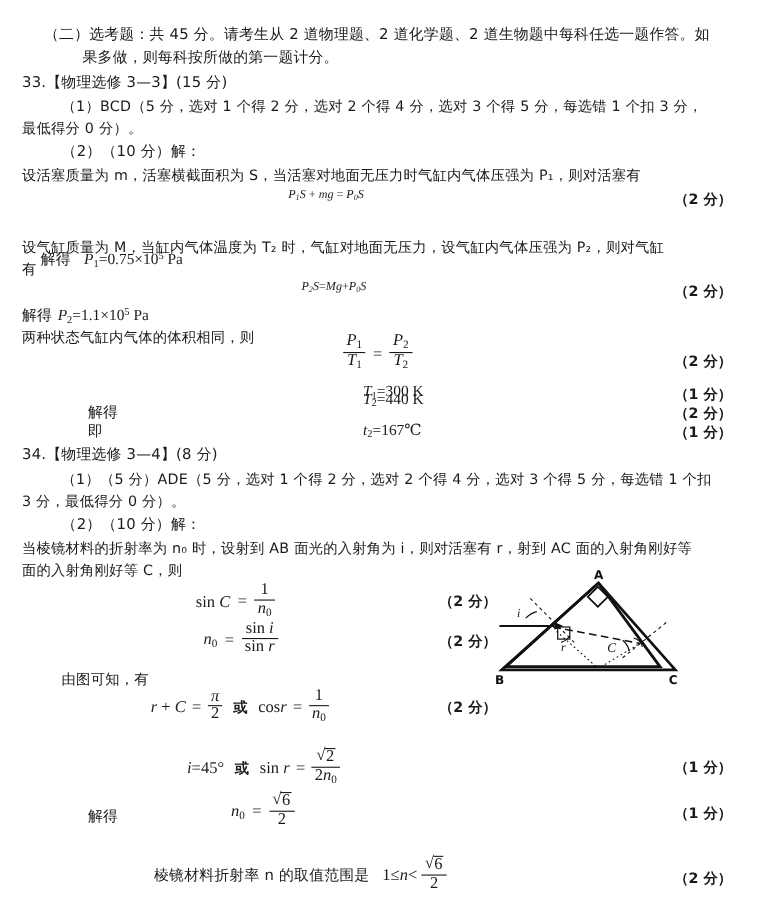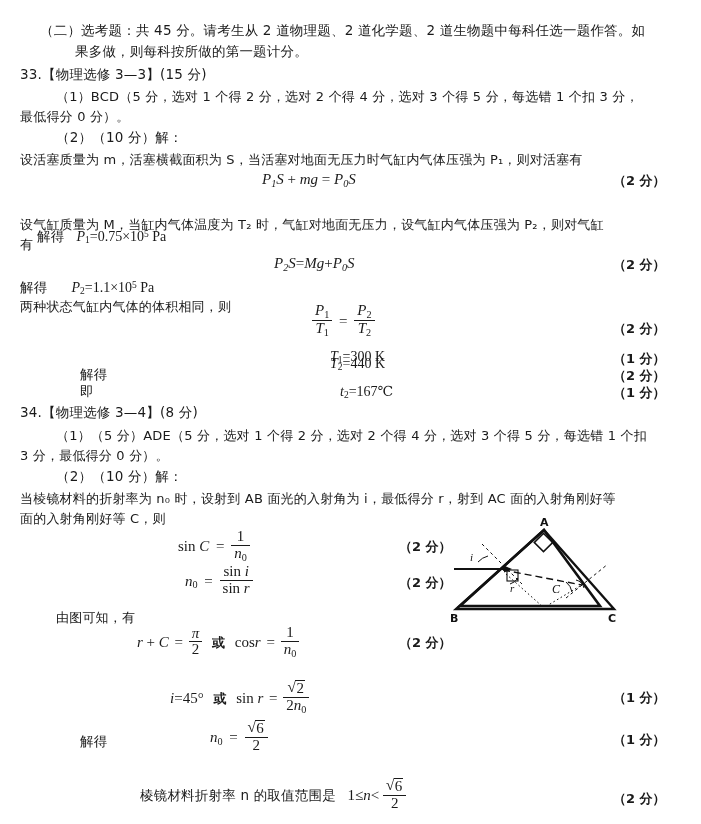--- a/index.html
+++ b/index.html
@@ -17,21 +17,21 @@
   .math{font-family:"Liberation Serif","DejaVu Serif",serif;}
   sub{font-size:.68em;vertical-align:-.25em;}
   sup{font-size:.68em;vertical-align:.45em;}
   .score{position:absolute;font-family:"DejaVu Sans","Liberation Sans",sans-serif;font-weight:700;font-size:13px;}
   .frac{display:inline-block;vertical-align:middle;text-align:center;line-height:1.05;position:relative;top:-0.15em;}
   .frac .num{display:block;padding:0 3px;border-bottom:1.4px solid #1a1a1a;}
   .frac .den{display:block;padding:0 3px;}
   .sqrt{display:inline-block;position:relative;padding-left:.52em;}
   .sqrt::before{content:"\221A";position:absolute;left:0;top:-0.06em;font-size:1.02em;}
   .sqrt > .rad{border-top:1.3px solid #1a1a1a;padding:0 1px;display:inline-block;}
-  .eq{position:absolute;font-size:15px;}
+  .eq{position:absolute;font-size:11px;}
   svg{display:block;}
 </style>
 </head>
 <body>
 
 <div class="page">
 
   <div class="line cn" style="left:40px;top:22px;">（二）选考题：共 45 分。请考生从 2 道物理题、2 道化学题、2 道生物题中每科任选一题作答。如</div>
   <div class="line cn" style="left:75px;top:43px;">果多做，则每科按所做的第一题计分。</div>
 
@@ -57,21 +57,21 @@
   <div class="line cn" style="left:20px;top:216px;font-size:13px;">设气缸质量为 M，当缸内气体温度为 T₂ 时，气缸对地面无压力，设气缸内气体压强为 P₂，则对气缸</div>
   <div class="line cn" style="left:20px;top:236px;font-size:13px;">有</div>
 
   <div class="eq" style="left:274px;top:255px;">
     <span class="mathi">P</span><sub class="mathi">2</sub><span class="mathi">S</span>=<span class="mathi">Mg</span>+<span class="mathi">P</span><sub class="mathi">0</sub><span class="mathi">S</span>
   </div>
   <div class="score" style="left:613px;top:256px;">（2 分）</div>
 
   <div class="line" style="left:20px;top:278px;">
     <span class="cn">解得</span>
-    <span class="math" style="font-size:14px;margin-left:20px;"><span class="mathi">P</span><sub>2</sub>=1.1×10<sup>5</sup> Pa</span>
+    <span class="math" style="font-size:14px;margin-left:1px;"><span class="mathi">P</span><sub>2</sub>=1.1×10<sup>5</sup> Pa</span>
   </div>
 
   <div class="line cn" style="left:20px;top:298px;font-size:13px;">两种状态气缸内气体的体积相同，则</div>
 
   <div class="eq" style="left:312px;top:305px;font-size:15px;">
     <span class="frac"><span class="num"><span class="mathi">P</span><sub>1</sub></span><span class="den"><span class="mathi">T</span><sub>1</sub></span></span>
     <span style="margin:0 3px;">=</span>
     <span class="frac"><span class="num"><span class="mathi">P</span><sub>2</sub></span><span class="den"><span class="mathi">T</span><sub>2</sub></span></span>
   </div>
   <div class="score" style="left:613px;top:320px;">（2 分）</div>
@@ -81,33 +81,33 @@
   </div>
   <div class="score" style="left:613px;top:350px;">（1 分）</div>
 
   <div class="line cn" style="left:80px;top:366px;">解得</div>
   <div class="eq" style="left:330px;top:356px;font-size:14px;">
     <span class="mathi">T</span><sub>2</sub>=440 K
   </div>
   <div class="score" style="left:613px;top:367px;">（2 分）</div>
 
   <div class="line cn" style="left:80px;top:383px;">即</div>
-  <div class="eq" style="left:340px;top:383px;font-size:14px;">
+  <div class="eq" style="left:330px;top:383px;font-size:14px;">
     <span class="mathi">t</span><sub>2</sub>=167℃
   </div>
   <div class="score" style="left:613px;top:384px;">（1 分）</div>
 
   <div class="line cn" style="left:20px;top:404px;">34.【物理选修 3—4】(8 分)</div>
 
   <div class="line cn" style="left:56px;top:427px;font-size:13px;">（1）（5 分）ADE（5 分，选对 1 个得 2 分，选对 2 个得 4 分，选对 3 个得 5 分，每选错 1 个扣</div>
   <div class="line cn" style="left:20px;top:447px;font-size:13px;">3 分，最低得分 0 分）。</div>
 
   <div class="line cn" style="left:56px;top:468px;">（2）（10 分）解：</div>
 
-  <div class="line cn" style="left:20px;top:490px;font-size:13px;">当棱镜材料的折射率为 n₀ 时，设射到 AB 面光的入射角为 i，最低得分 r，射到 AC 面的入射角刚好等</div>
+  <div class="line cn" style="left:20px;top:490px;font-size:13px;">当棱镜材料的折射率为 n₀ 时，设射到 AB 面光的入射角为 i，则对活塞有 r，射到 AC 面的入射角刚好等</div>
   <div class="line cn" style="left:20px;top:510px;font-size:13px;">面的入射角刚好等 C，则</div>
 
   <div class="eq" style="left:178px;top:531px;font-size:15px;">
     sin <span class="mathi">C</span> <span style="margin:0 3px;">=</span>
     <span class="frac"><span class="num">1</span><span class="den"><span class="mathi">n</span><sub>0</sub></span></span>
   </div>
   <div class="score" style="left:399px;top:538px;">（2 分）</div>
 
   <div class="eq" style="left:185px;top:566px;font-size:15px;">
     <span class="mathi">n</span><sub>0</sub> <span style="margin:0 3px;">=</span>

